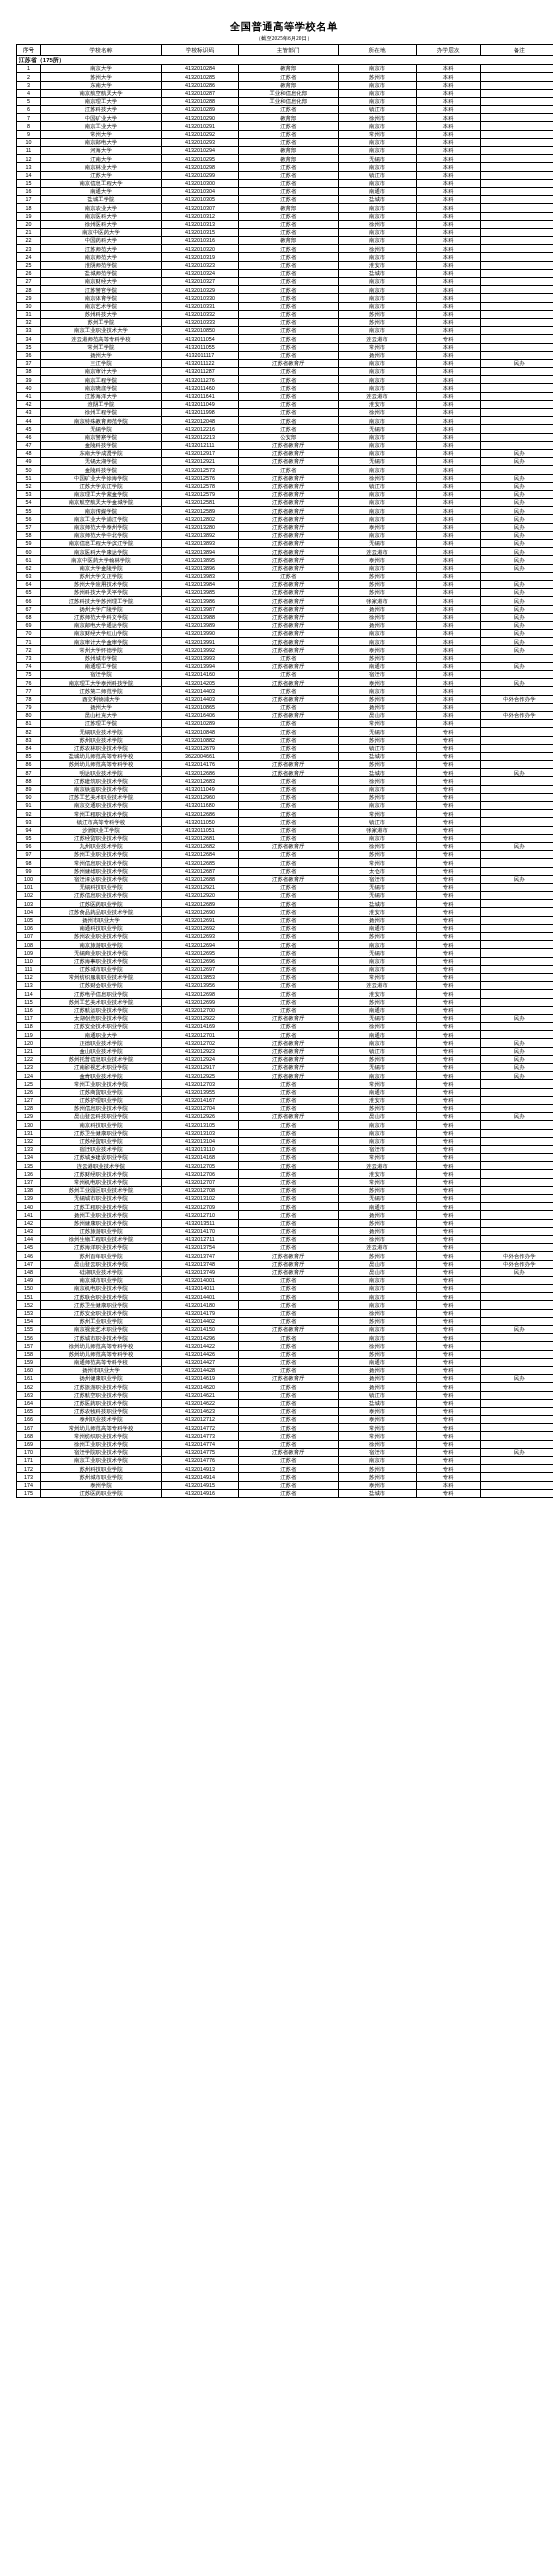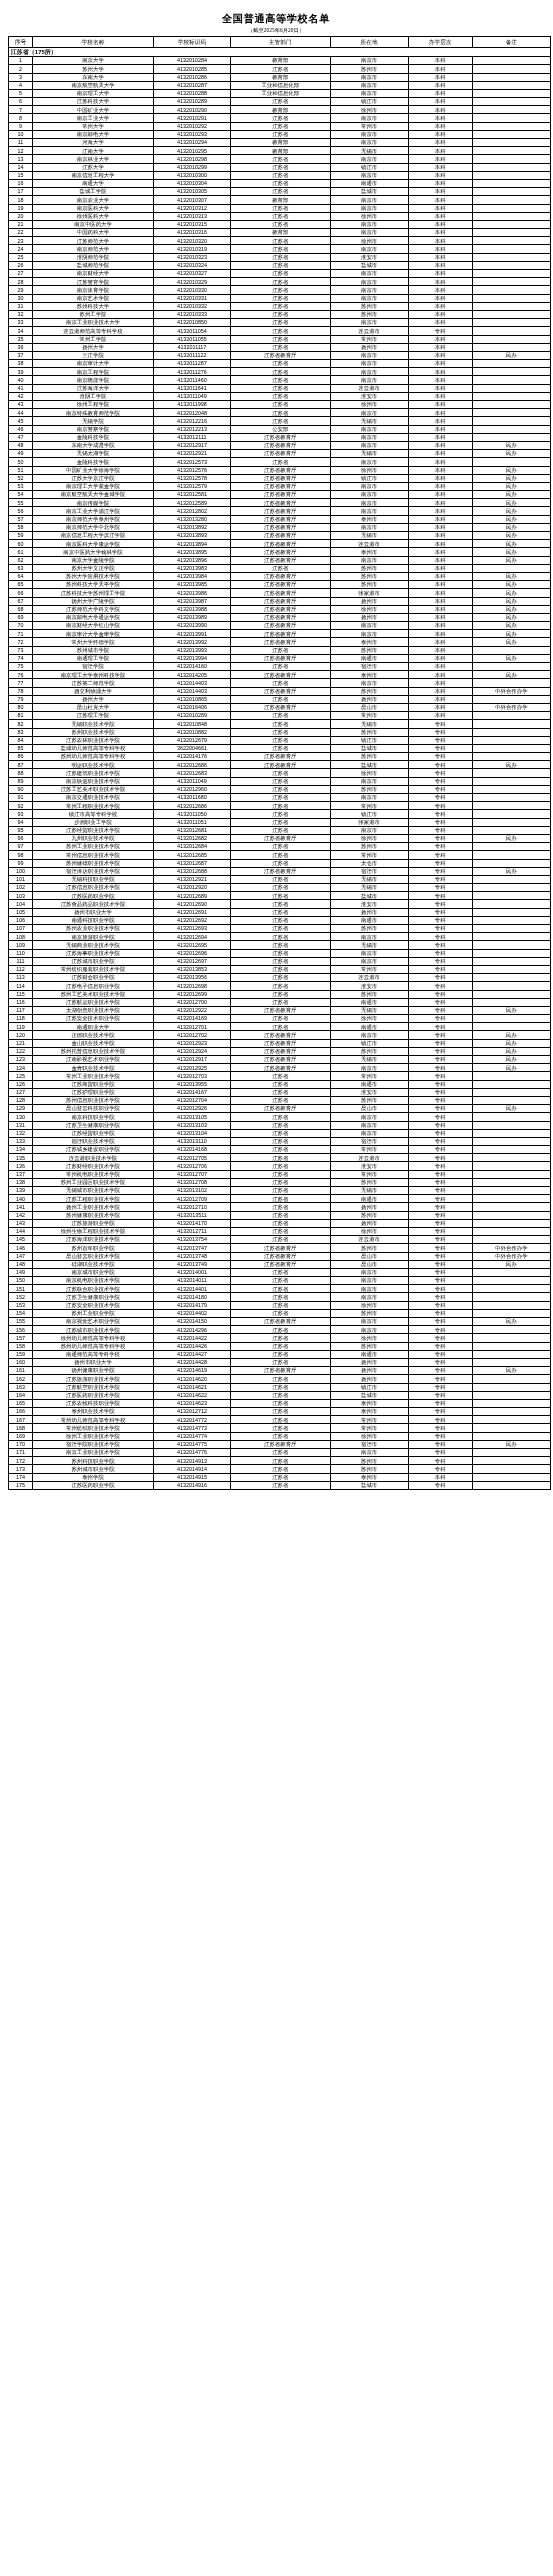--- a/index.html
+++ b/index.html
@@ -1,21 +1,21 @@
 <!DOCTYPE html>
 <html style="font-size:9.6px"><head>
 <meta charset="utf-8">
 <style>
   html,body{margin:0;padding:0;background:#ffffff;}
   body{
     font-family:"Liberation Sans","DejaVu Sans",sans-serif;
     color:#000;
     width:554px;
   }
-  .page{width:536px;padding:0;margin:8px;}
+  .page{width:536px;padding:0;margin:16px;}
   .doc-title{
     text-align:center;
     font-size:10.2px;
     font-weight:bold;
     letter-spacing:0.6px;
     padding-top:3.6px;
     padding-bottom:1.2px;
     font-family:"Liberation Serif","DejaVu Serif",serif;
   }
   .doc-subtitle{

